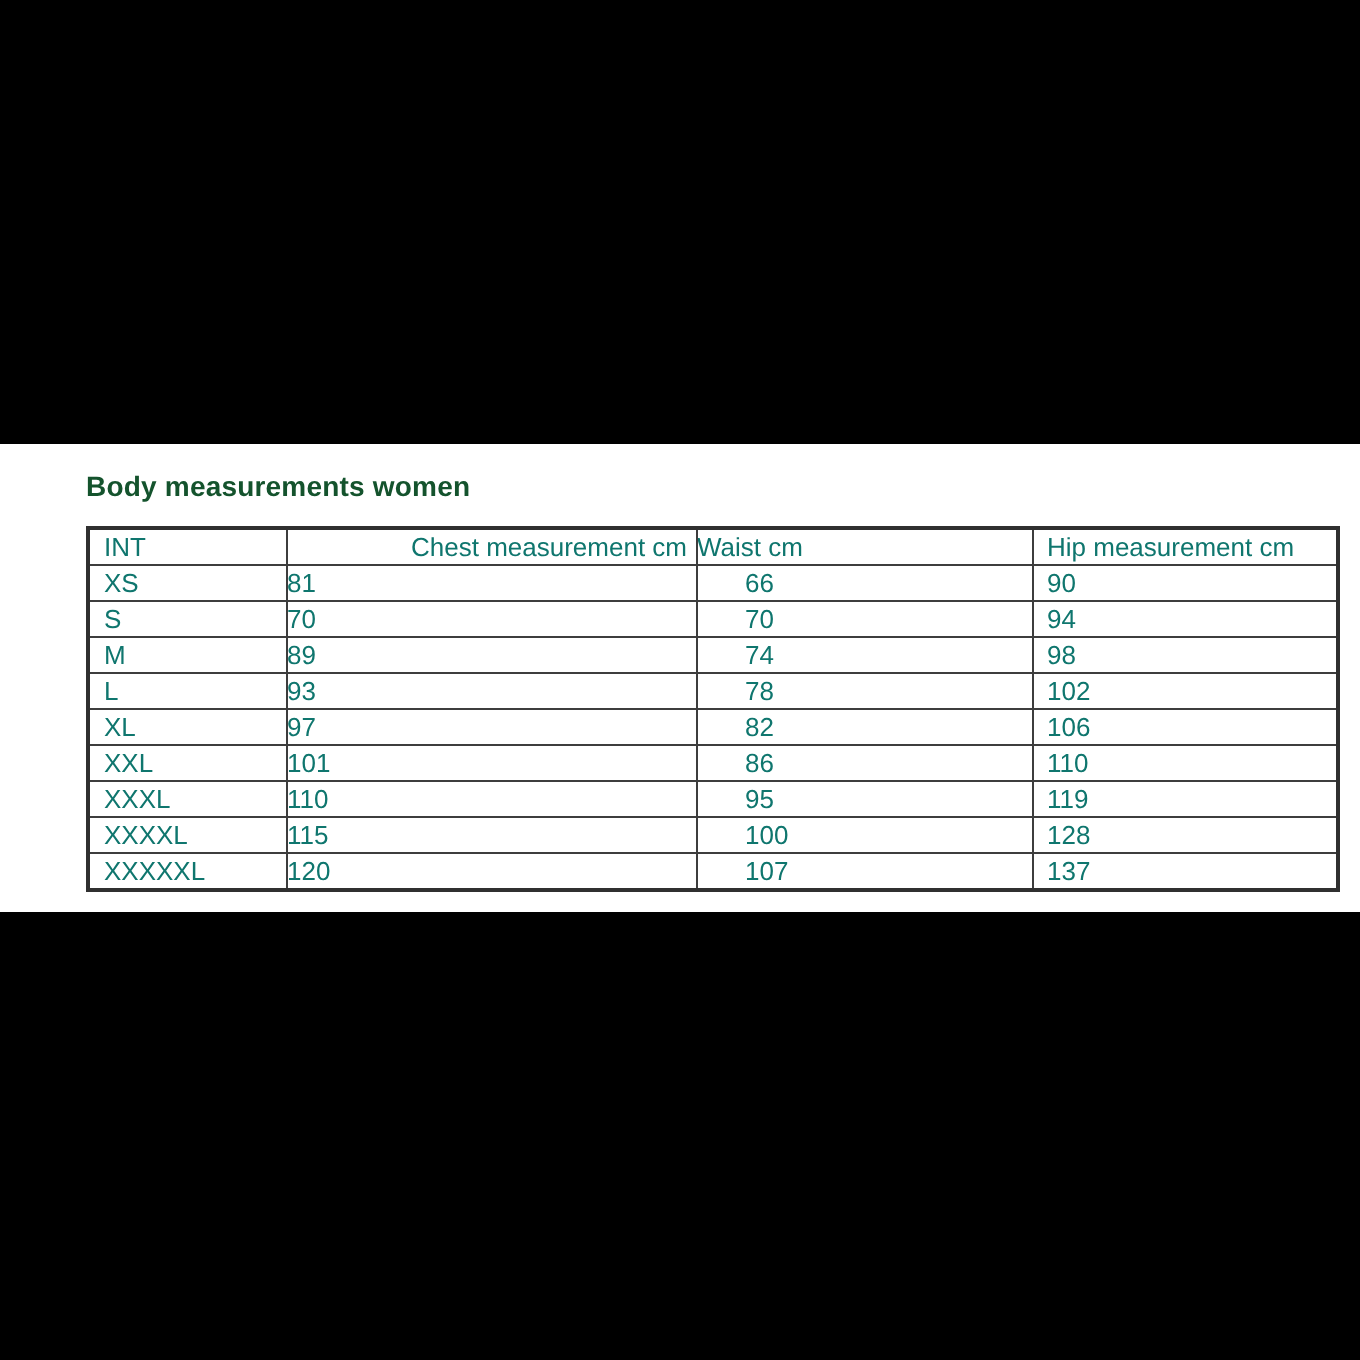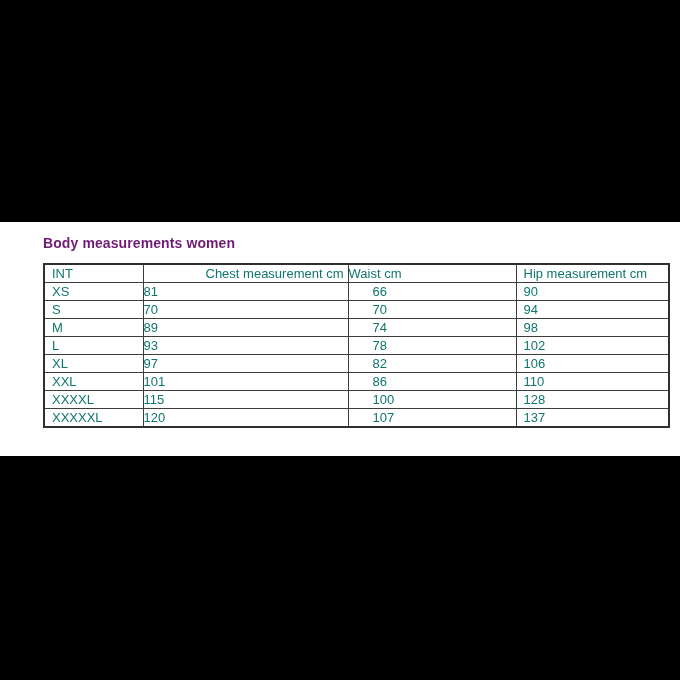--- a/index.html
+++ b/index.html
@@ -22,21 +22,21 @@
   }
   .band-top { top: 0; height: 222px; }
   .band-bottom { top: 456px; height: 224px; }
 
   .page-title {
     position: absolute;
     left: 43px;
     top: 235px;
     font-size: 14px;
     font-weight: bold;
-    color: #701a75;
+    color: #14532d;
     letter-spacing: 0.1px;
     white-space: nowrap;
   }
 
   table.measurements {
     position: absolute;
     left: 43px;
     top: 263px;
     width: 625px;
     border-collapse: collapse;
@@ -122,20 +122,26 @@
         <td>82</td>
         <td>106</td>
       </tr>
       <tr>
         <td>XXL</td>
         <td>101</td>
         <td>86</td>
         <td>110</td>
       </tr>
       <tr>
+        <td>XXXL</td>
+        <td>110</td>
+        <td>95</td>
+        <td>119</td>
+      </tr>
+      <tr>
         <td>XXXXL</td>
         <td>115</td>
         <td>100</td>
         <td>128</td>
       </tr>
       <tr>
         <td>XXXXXL</td>
         <td>120</td>
         <td>107</td>
         <td>137</td>

